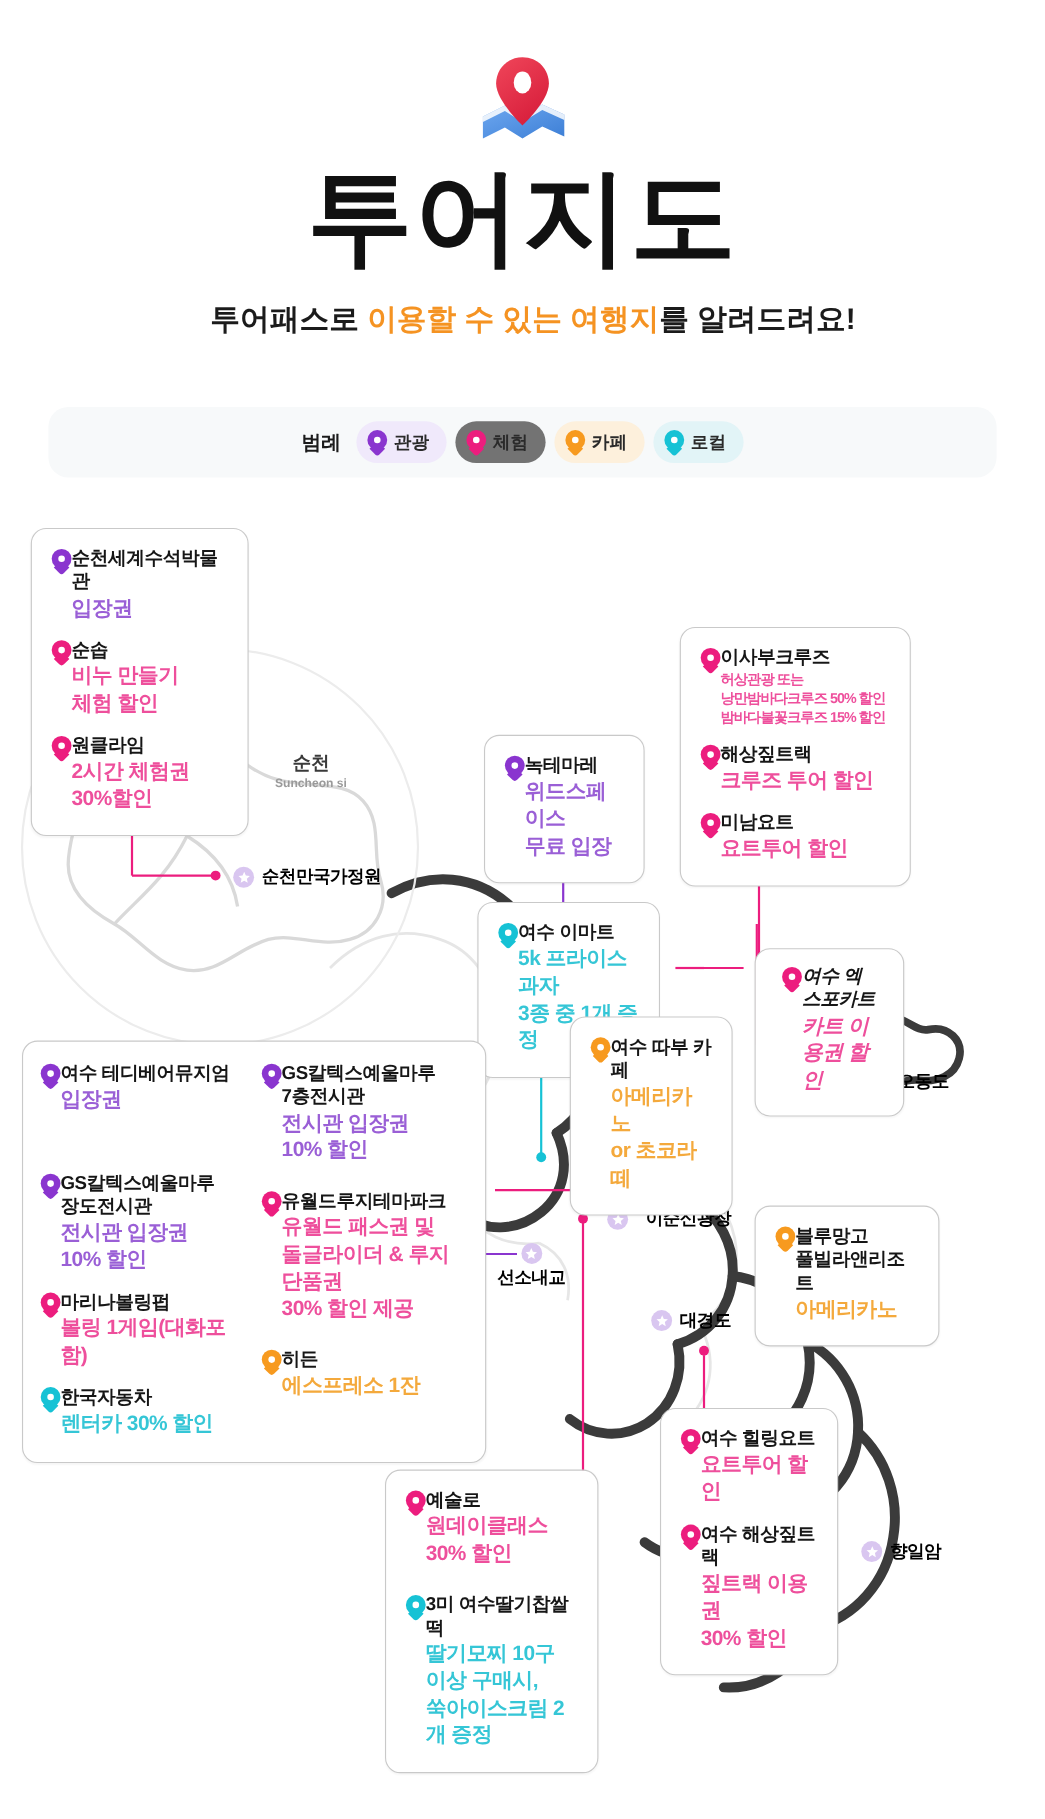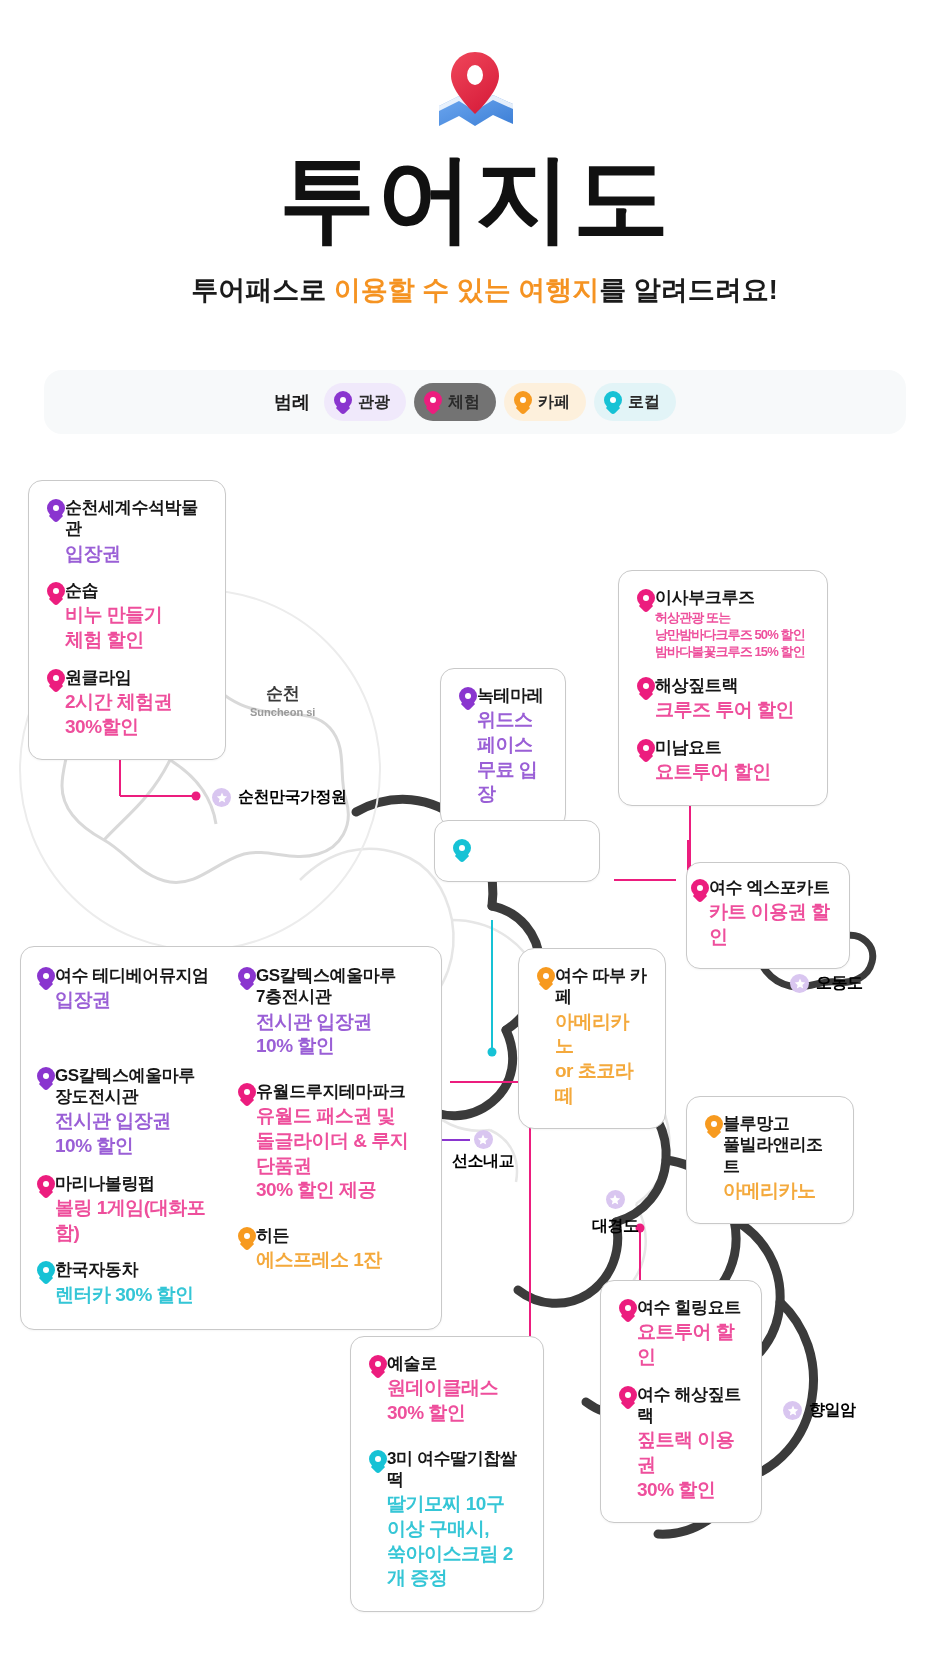--- a/index.html
+++ b/index.html
@@ -297,21 +297,21 @@
 
   <div class="map-label" style="left:452px; top:680px; flex-direction:column; gap:2px;">
     <span class="star-badge">
       <svg width="12" height="12" viewBox="0 0 12 12">
           <path d="M6 0.6 L7.5 4 L11.2 4.4 L8.4 6.9 L9.2 10.6 L6 8.7 L2.8 10.6 L3.6 6.9 L0.8 4.4 L4.5 4 Z" fill="#ffffff"></path>
         </svg>
     </span>
     <span>선소내교</span>
   </div>
 
-  <div class="map-label" style="left:592px; top:740px;flex-direction:column;">
+  <div class="map-label" style="left:592px; top:740px;">
     <span class="star-badge">
       <svg width="12" height="12" viewBox="0 0 12 12">
           <path d="M6 0.6 L7.5 4 L11.2 4.4 L8.4 6.9 L9.2 10.6 L6 8.7 L2.8 10.6 L3.6 6.9 L0.8 4.4 L4.5 4 Z" fill="#ffffff"></path>
         </svg>
     </span>
     <span>대경도</span>
   </div>
 
   <div class="map-label" style="left:783px; top:950px;">
     <span class="star-badge">
@@ -387,59 +387,63 @@
           <span class="tail"></span>
           <span class="dot"></span>
         </span>
       <span class="poi-body">
         <span class="poi-name" style="display: block;">미남요트</span>
         <span class="poi-desc d-exp" style="display: block;">요트투어 할인</span>
       </span>
     </div>
   </div>
 
-  <div class="card" style="left:440px; top:218px; width:126px;">
+  <div class="card" style="left:440px; top:218px; width:146px;">
     <div class="poi">
       <span class="pin s-tour">
           <span class="bulb"></span>
           <span class="tail"></span>
           <span class="dot"></span>
         </span>
       <span class="poi-body">
         <span class="poi-name" style="display: block;">녹테마레</span>
         <span class="poi-desc d-tour" style="display: block;">위드스페이스<br>무료 입장</span>
       </span>
     </div>
   </div>
 
   <div class="card" style="left:434px; top:370px; width:166px;">
     <div class="poi">
       <span class="pin s-local">
           <span class="bulb"></span>
           <span class="tail"></span>
           <span class="dot"></span>
         </span>
-    </div>
-  </div>
-
-  <div class="card" style="left:686px; top:412px; width:164px; padding:14px 4px;">
+      <span class="poi-body">
+        <span class="poi-name" style="display: block;">여수 이마트</span>
+        <span class="poi-desc d-local" style="display: block;">5k 프라이스 과자<br>3종 중 1개 증정</span>
+      </span>
+    </div>
+  </div>
+
+  <div class="card" style="left:686px; top:412px; width:136px; padding:14px 24px;font-style:italic;">
     <div class="poi">
       <span class="pin s-exp">
           <span class="bulb"></span>
           <span class="tail"></span>
           <span class="dot"></span>
         </span>
       <span class="poi-body">
         <span class="poi-name" style="display: block;">여수 엑스포카트</span>
         <span class="poi-desc d-exp" style="display: block;">카트 이용권 할인</span>
       </span>
     </div>
   </div>
 
-  <div class="card" style="left:518px; top:498px; width:148px;border-radius:16px;">
+  <div class="card" style="left:518px; top:474px; width:148px;">
     <div class="poi">
       <span class="pin s-cafe">
           <span class="bulb"></span>
           <span class="tail"></span>
           <span class="dot"></span>
         </span>
       <span class="poi-body">
         <span class="poi-name" style="display: block;">여수 따부 카페</span>
         <span class="poi-desc d-cafe" style="display: block;">아메리카노<br>or 초코라떼</span>
       </span>

